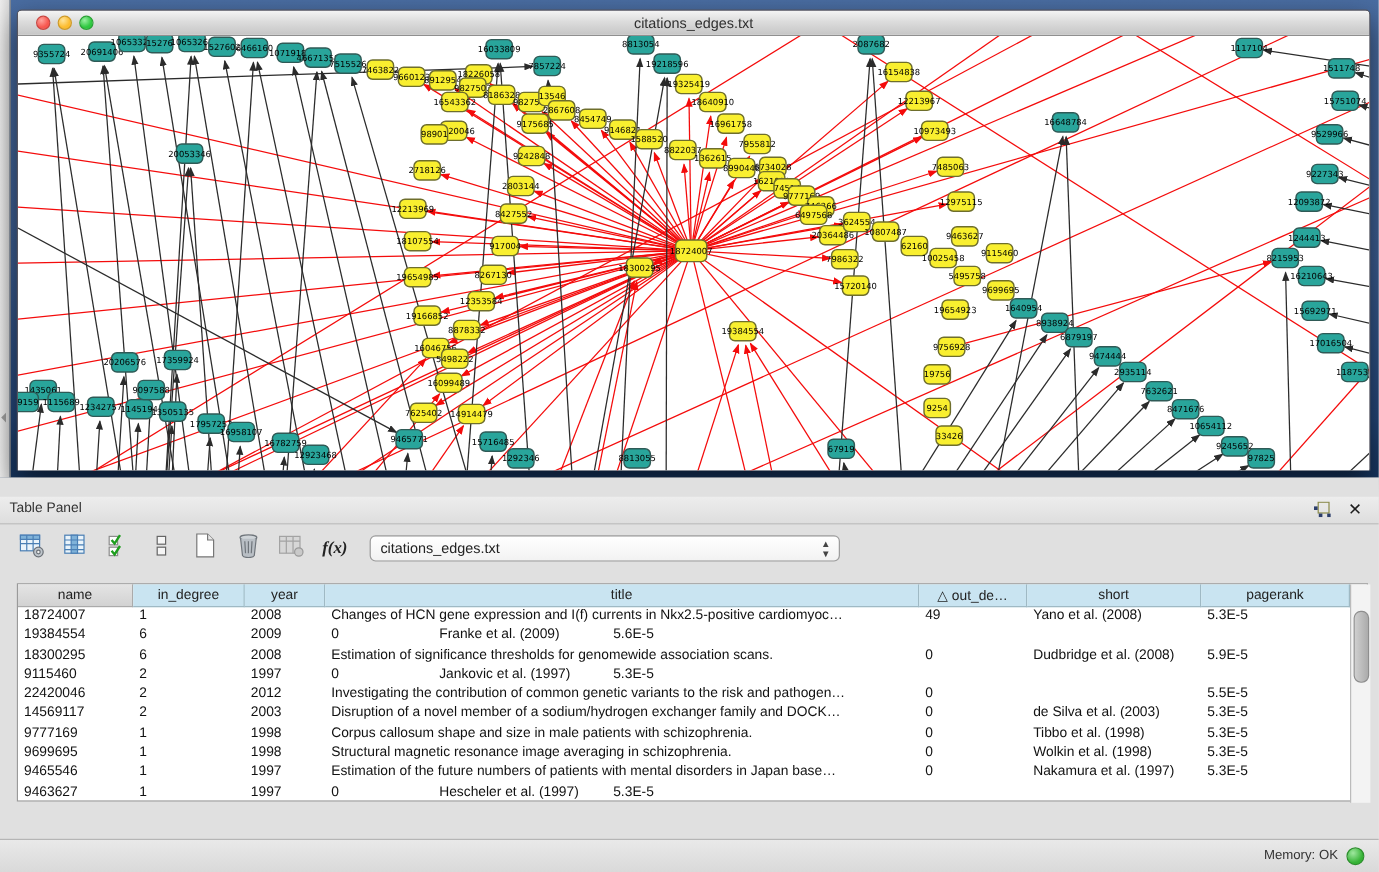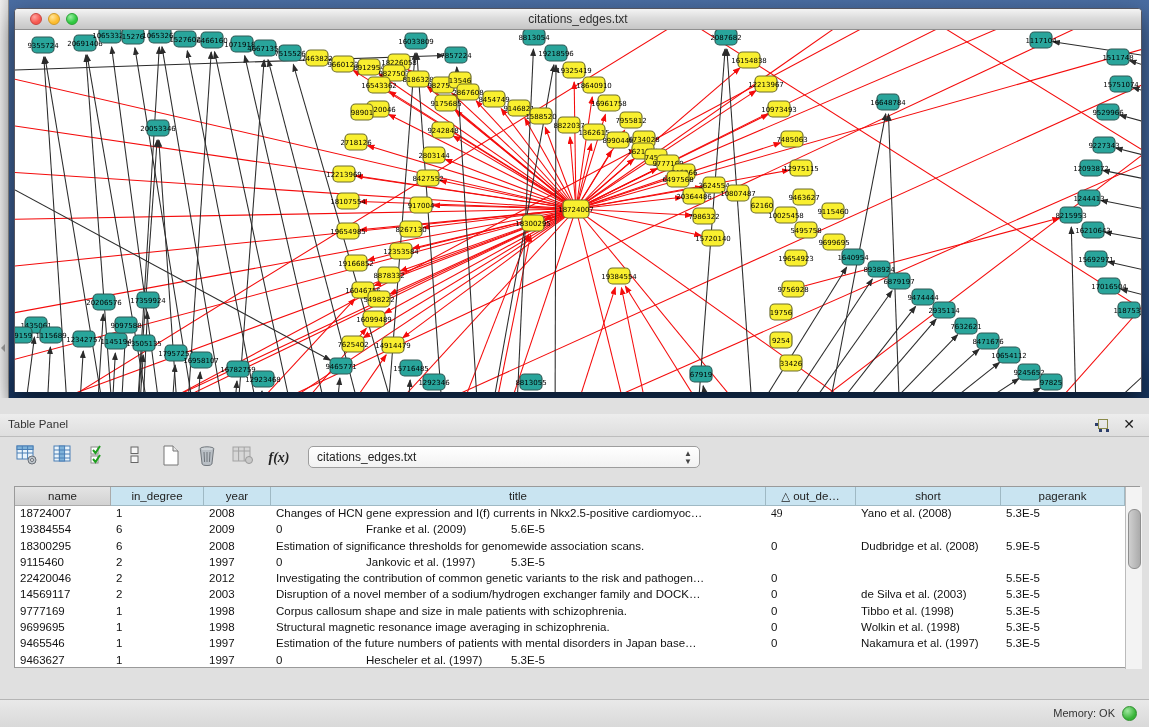--- a/index.html
+++ b/index.html
@@ -856,21 +856,21 @@
             <div class="hdr-cell" style="width: 90px;">△ out_de…</div>
             <div class="hdr-cell" style="width: 145px;">short</div>
             <div class="hdr-cell" style="width: 124px;">pagerank</div>
           </div>
         <div class="body-rows" id="body-rows">
             <div class="t-row">
               <div class="t-cell" style="width: 96px;">18724007</div>
               <div class="t-cell" style="width: 93px;">1</div>
               <div class="t-cell" style="width: 67px;">2008</div>
               <div class="t-cell" style="width: 495px;">Changes of HCN gene expression and I(f) currents in Nkx2.5-positive cardiomyoc…</div>
-              <div class="t-cell" style="width: 90px; font-family: Liberation Serif, serif;">49</div>
+              <div class="t-cell" style="width: 90px;">49</div>
               <div class="t-cell" style="width: 145px;">Yano et al. (2008)</div>
               <div class="t-cell" style="width: 124px;">5.3E-5</div>
             </div>
             <div class="t-row">
               <div class="t-cell" style="width: 96px;">19384554</div>
               <div class="t-cell" style="width: 93px;">6</div>
               <div class="t-cell" style="width: 67px;">2009</div>
               <div class="t-cell" style="width: 90px;">0</div>
               <div class="t-cell" style="width: 145px;">Franke et al. (2009)</div>
               <div class="t-cell" style="width: 124px;">5.6E-5</div>

